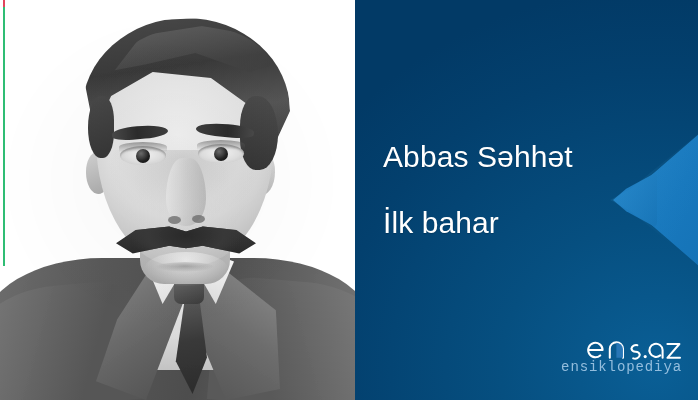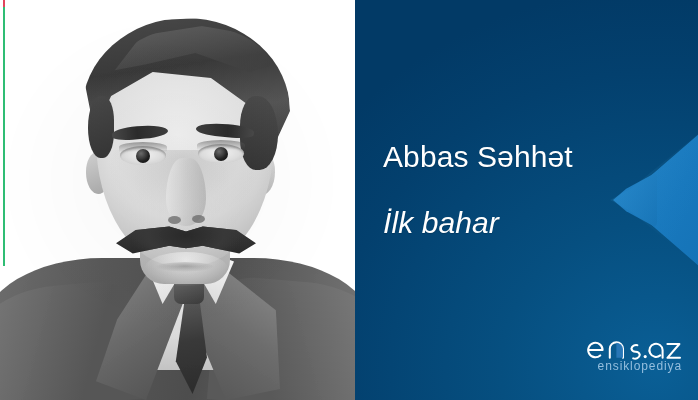--- a/index.html
+++ b/index.html
@@ -467,40 +467,40 @@
     font-family: "Liberation Sans", sans-serif;
     font-size: 30px;
     font-weight: 400;
     letter-spacing: 0.1px;
     line-height: 1;
     white-space: nowrap;
     text-shadow: 0 1px 1px rgba(0,0,0,0.18);
   }
   .line-1 { margin-bottom: 36px; }
   .line-2 { margin-bottom: 36px; }
-  .line-3 { margin-bottom: 0; font-style: italic; }
+  .line-3 { margin-bottom: 0; }
 
   
   .logo {
     position: absolute;
     left: 232px;
     top: 332px;
     width: 96px;
     height: 46px;
   }
   .logo-mark {
     display: block;
   }
   .logo-tagline {
     position: absolute;
     right: 1px;
     top: 27px;
     color: #9fc6e4;
-    font-family: Liberation Sans, sans-serif;
-    font-size: 12px;
+    font-family: Liberation Mono, monospace;
+    font-size: 14px;
     letter-spacing: 0.9px;
     white-space: nowrap;
     opacity: 0.92;
   }
 </style>
 </head>
 <body>
 
 <div class="card">
 

